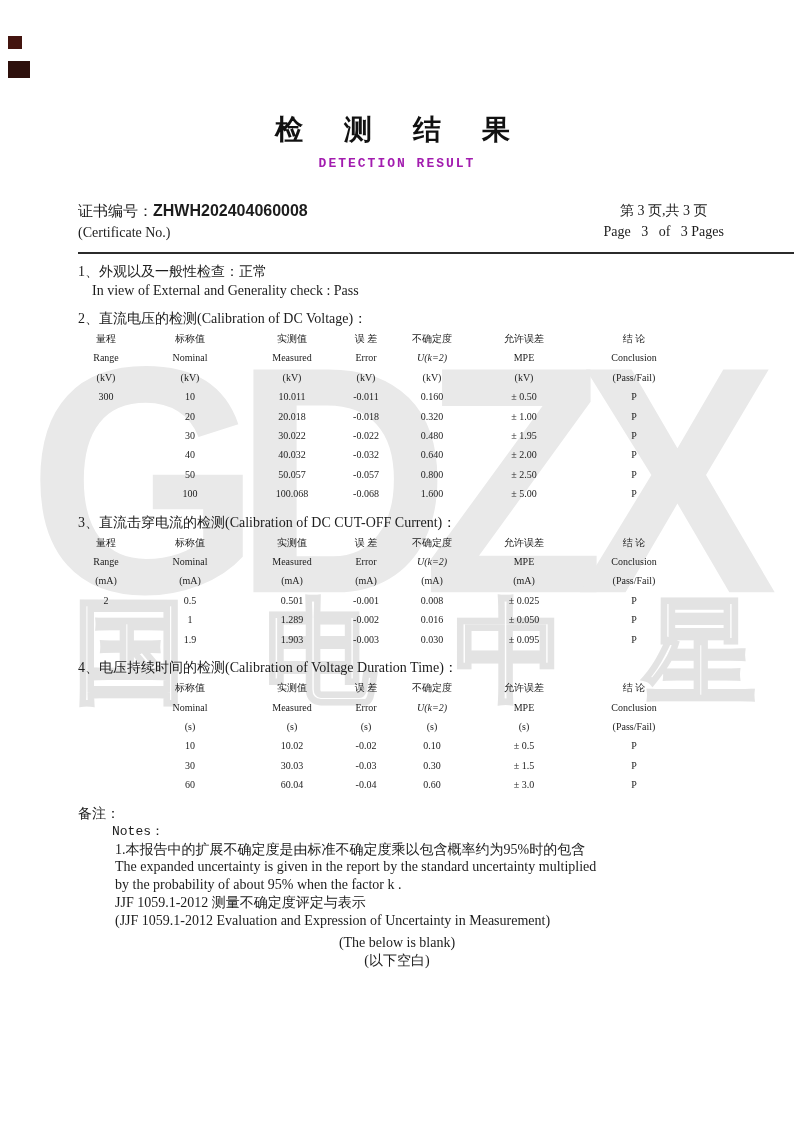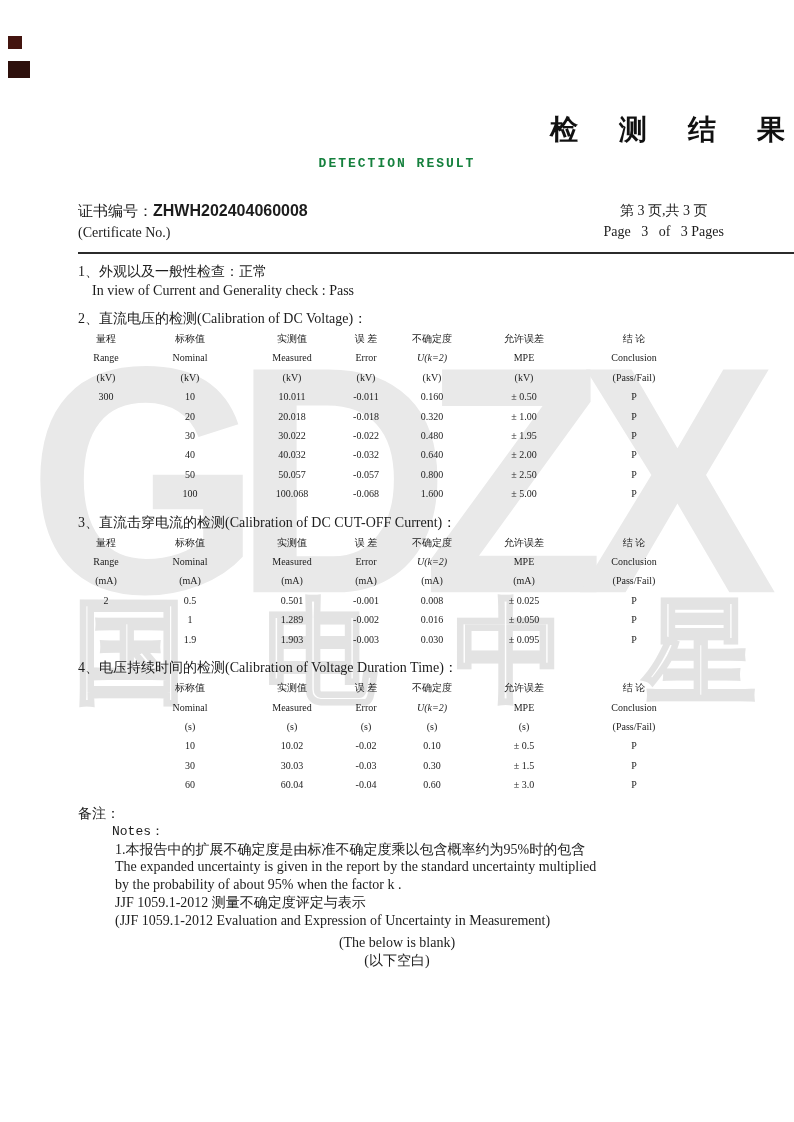--- a/index.html
+++ b/index.html
@@ -32,26 +32,26 @@
   }
   
   .scan-mark { position:absolute; z-index:2; }
   .scan-mark.m1 { left:8px; top:36px; width:14px; height:13px; background:#43140f; }
   .scan-mark.m2 { left:8px; top:61px; width:22px; height:17px; background:#2e100c; }
   
   .content { position:relative; z-index:1; }
   .title-block { text-align:center; padding-top:111px; }
   .main-title {
     font-size:28px; font-weight:bold; letter-spacing:9px;
-    color:#111; white-space:pre;text-align:right;
+    color:#111; white-space:pre;
   }
   .sub-title {
     margin-top:7px;
     font-family:"Liberation Mono","DejaVu Sans Mono",monospace;
-    font-weight:bold; font-size:13px; letter-spacing:2px; color:#15803d;
+    font-weight:bold; font-size:13px; letter-spacing:2px; color:#a21caf;
   }
   .cert-row {
     display:flex; justify-content:space-between; align-items:flex-start;
     margin:29px 70px 8px 78px;
   }
   .cert-left .cert-line1 { font-size:15px; line-height:22px; }
   .cert-no {
     font-family:"Liberation Sans","DejaVu Sans",sans-serif;
     font-weight:bold; font-size:16px; letter-spacing:0px;
   }
@@ -118,21 +118,21 @@
       <div class="page-info">
         <div>第 3 页,共 3 页</div>
         <div>Page   3   of   3 Pages</div>
       </div>
     </div>
 
     <hr class="rule">
 
     <div class="sec s1">
       <div class="sec-line">1、外观以及一般性检查：正常</div>
-      <div class="sec-line en">In view of Current and Generality check : Pass</div>
+      <div class="sec-line en">In view of External and Generality check : Pass</div>
     </div>
 
     <div class="sec sec-title">2、直流电压的检测(Calibration of DC Voltage)：</div>
     <table class="meas">
       <colgroup>
           <col class="c1">
           <col class="c2">
           <col class="c3">
           <col class="c4">
           <col class="c5">

